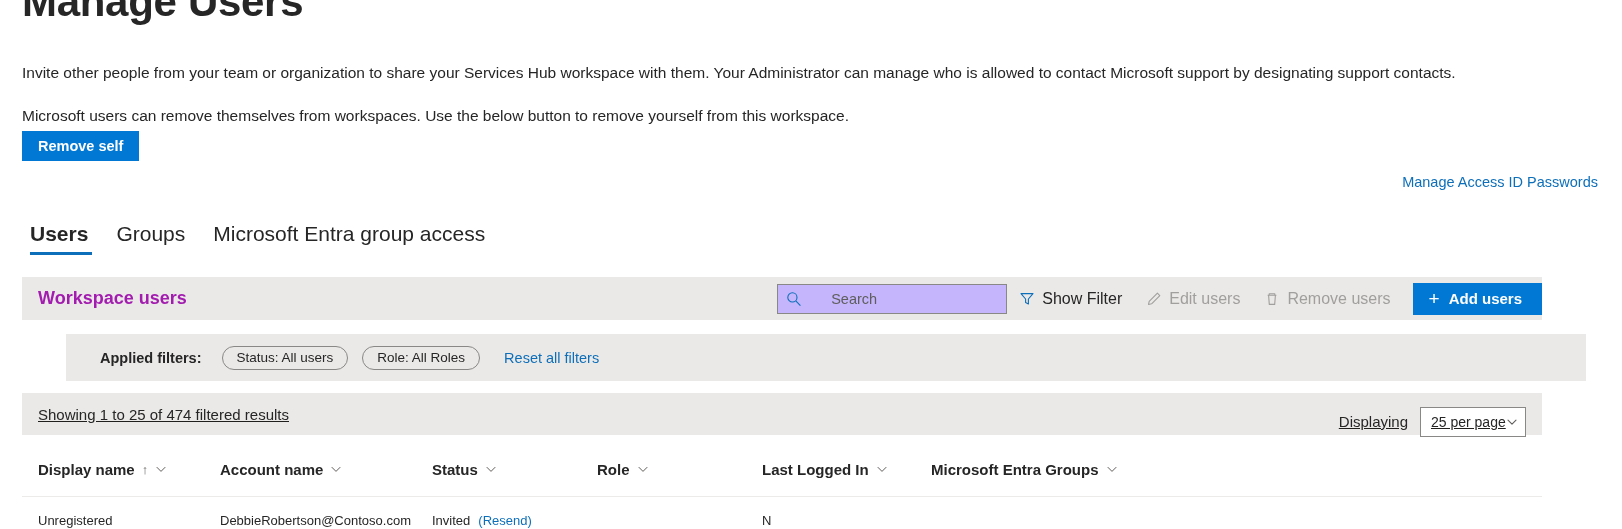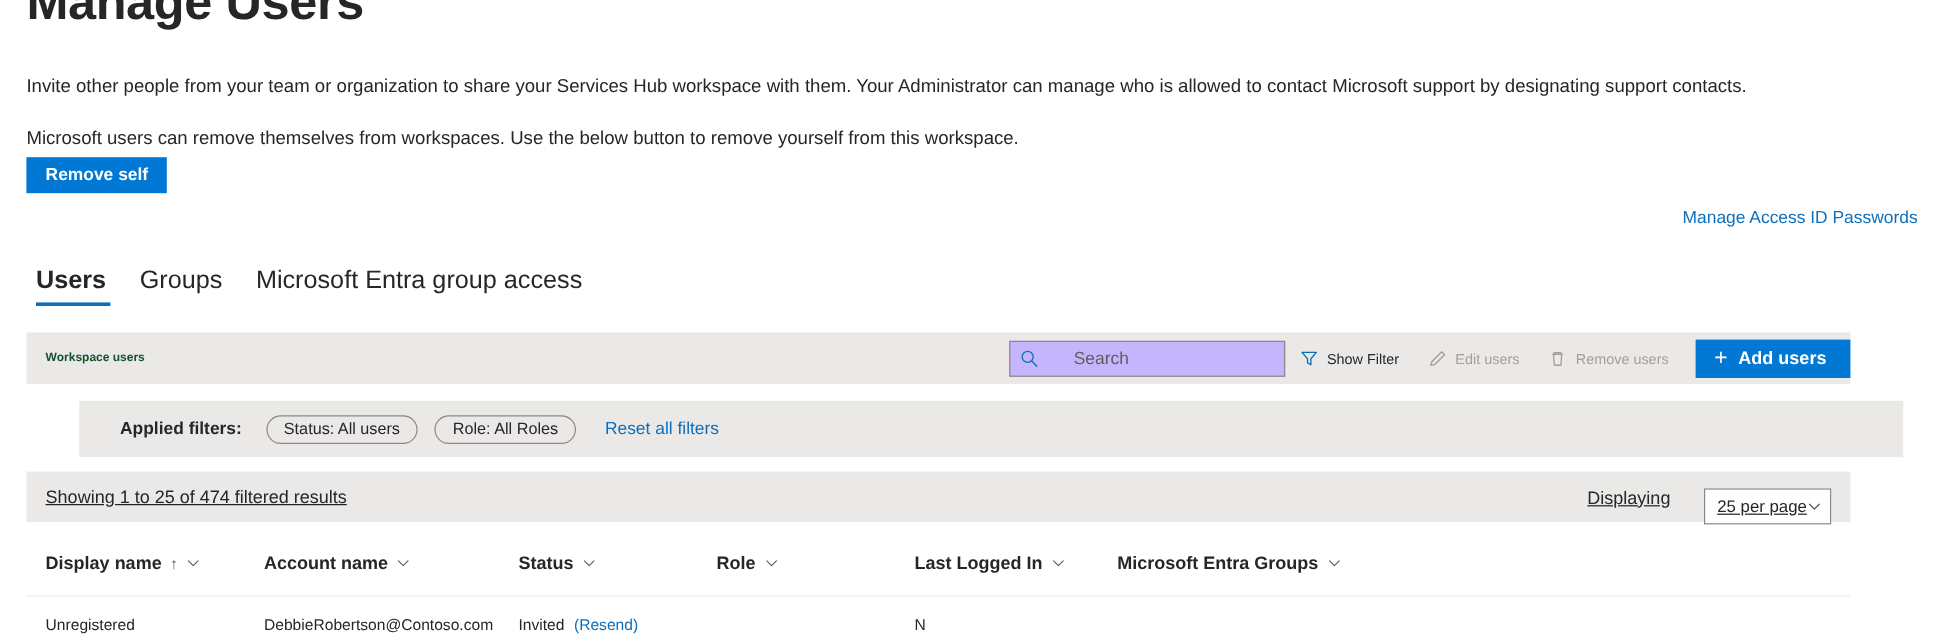--- a/index.html
+++ b/index.html
@@ -108,23 +108,23 @@
     background: #ebe9e7;
   }
   .toolbar-row {
     top: 277px;
     height: 43px;
     display: flex;
     align-items: center;
     padding-left: 16px;
   }
   .panel-title {
-    font-size: 10px;
+    font-size: 18px;
     font-weight: 600;
-    color: #14532d;
+    color: #a21caf;
     white-space: nowrap;
     text-align: right;
   }
   .toolbar-right {
     margin-left: auto;
     display: flex;
     align-items: center;
     height: 100%;
   }
 
@@ -150,21 +150,21 @@
     padding-left: 8px;
     min-width: 0;
   }
   .search-input::placeholder { color: #605e5c; opacity: 1; }
 
   .cmd {
     display: flex;
     align-items: center;
     gap: 7px;
     padding: 0 12px;
-    font-size: 12px;
+    font-size: 16px;
     color: #262626;
     cursor: pointer;
     white-space: nowrap;
     height: 100%;
   }
   .cmd:first-of-type { margin-left: 8px; }
   .cmd.disabled { color: #a19f9d; cursor: default; }
 
   .btn-add {
     height: 32px;
@@ -233,21 +233,22 @@
     text-decoration: underline;
   }
   .results-text {
     font-size: 15px;
     color: #262626;
     white-space: nowrap;
   }
   .paging {
     margin-left: auto;
     display: flex;
-    gap: 28px;
+    align-items: center;
+    gap: 12px;
     margin-top: 15px;
   }
   .paging-label {
     font-size: 15px;
     color: #262626;
     white-space: nowrap;
   }
   .select-box {
     width: 106px;
     height: 30px;

